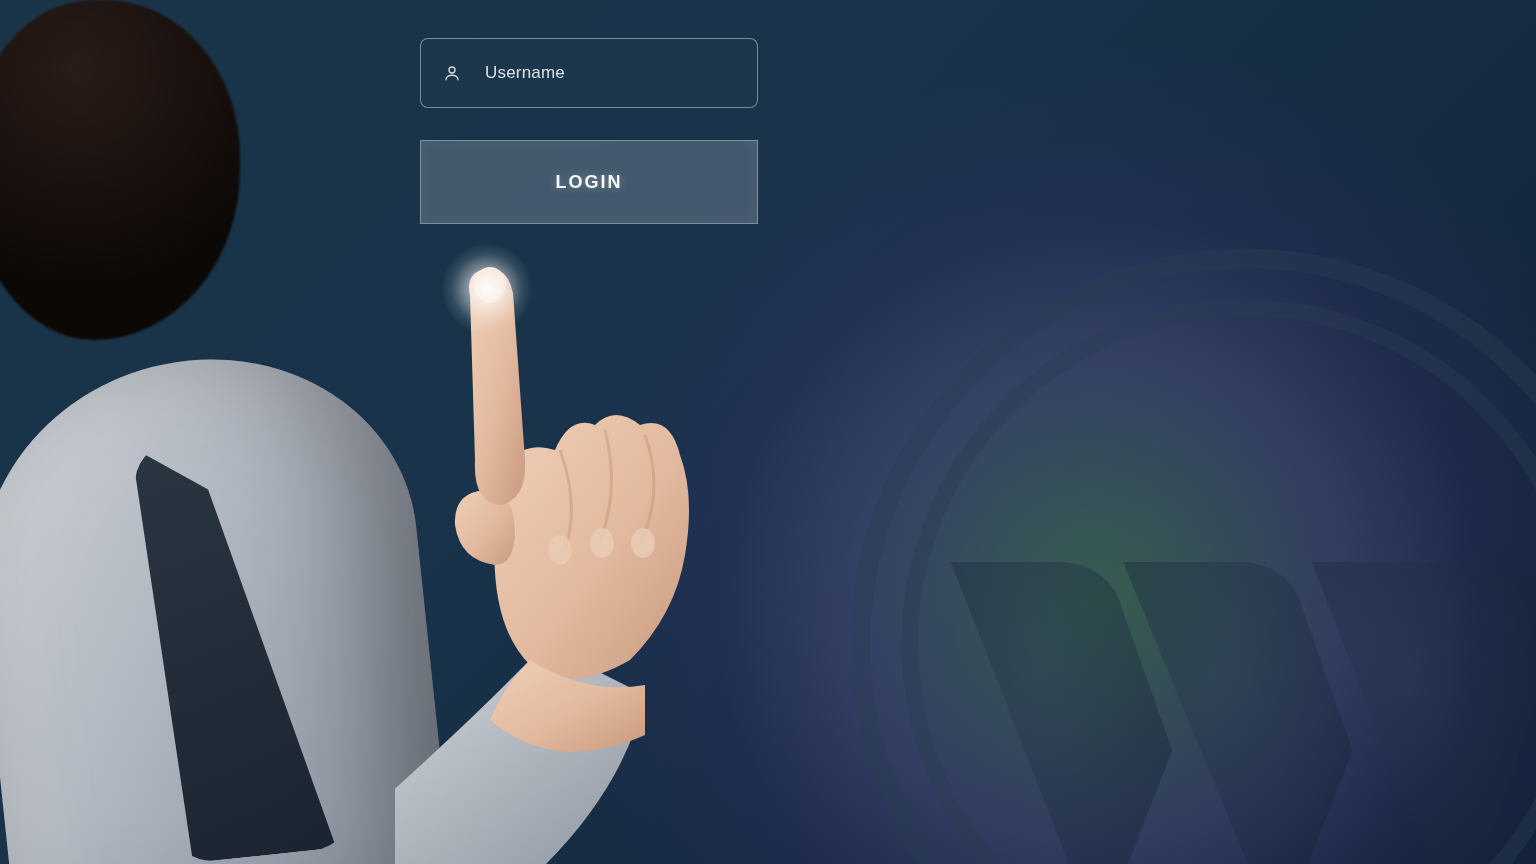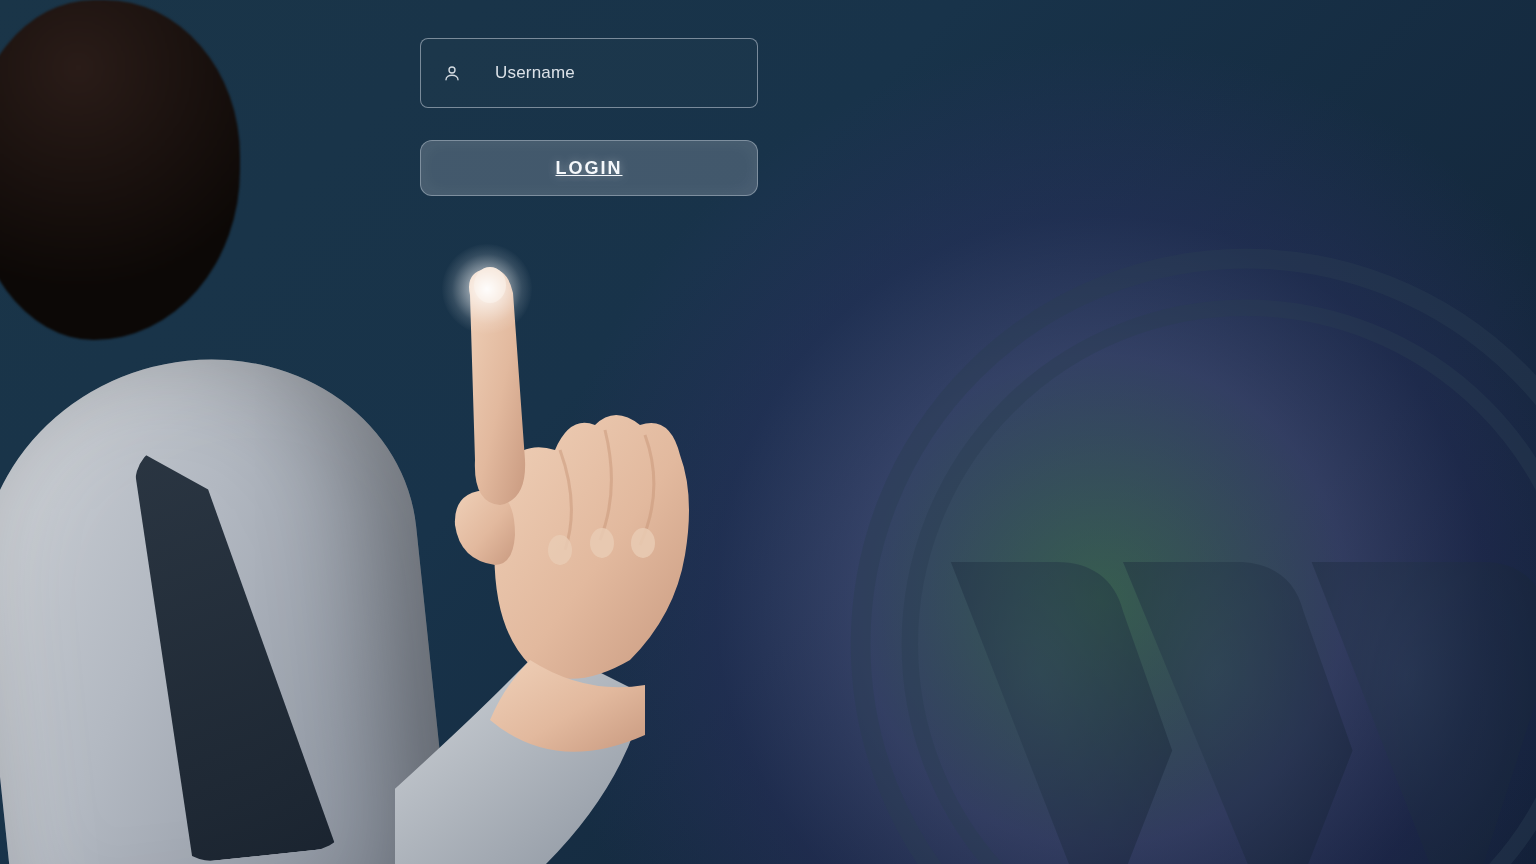--- a/index.html
+++ b/index.html
@@ -91,52 +91,51 @@
     flex-direction: column;
     gap: 32px;
   }
   .field {
     height: 70px;
     border: 1px solid rgba(200, 210, 220, 0.55);
     border-radius: 8px;
     display: flex;
     align-items: center;
     padding: 0 22px;
-    gap: 34px;
+    gap: 24px;
     color: #e8edf2;
     background: rgba(255,255,255,0.015);
     backdrop-filter: blur(0.5px);
   }
   .field .icon { width: 18px; height: 18px; flex: 0 0 18px; opacity: 0.9; }
   .field .icon svg { width: 100%; height: 100%; display: block; }
   .field input {
     background: transparent;
     border: none;
     outline: none;
     color: #e8edf2;
     font-size: 17px;
     font-weight: 400;
     width: 100%;
     letter-spacing: 0.2px;
   }
   .field input::placeholder { color: #e6ebf0; opacity: 0.95; }
 
   .login-btn {
-    height: 56px;
+    height: 84px;
     border: 1px solid rgba(200, 210, 220, 0.45);
-    border-radius: 12px;
+    border-radius: 0;
     background: rgba(220, 225, 232, 0.22);
     color: #f5f8fb;
     font-size: 18px;
     font-weight: 600;
     letter-spacing: 2px;
     cursor: pointer;
     text-shadow: 0 0 10px rgba(255,255,255,0.35);
     box-shadow: 0 0 20px rgba(255,255,255,0.05) inset;
-    text-decoration: underline;
   }
 
   
   .glow {
     position: absolute;
     left: 442px;
     top: 244px;
     width: 90px;
     height: 90px;
     border-radius: 50%;

